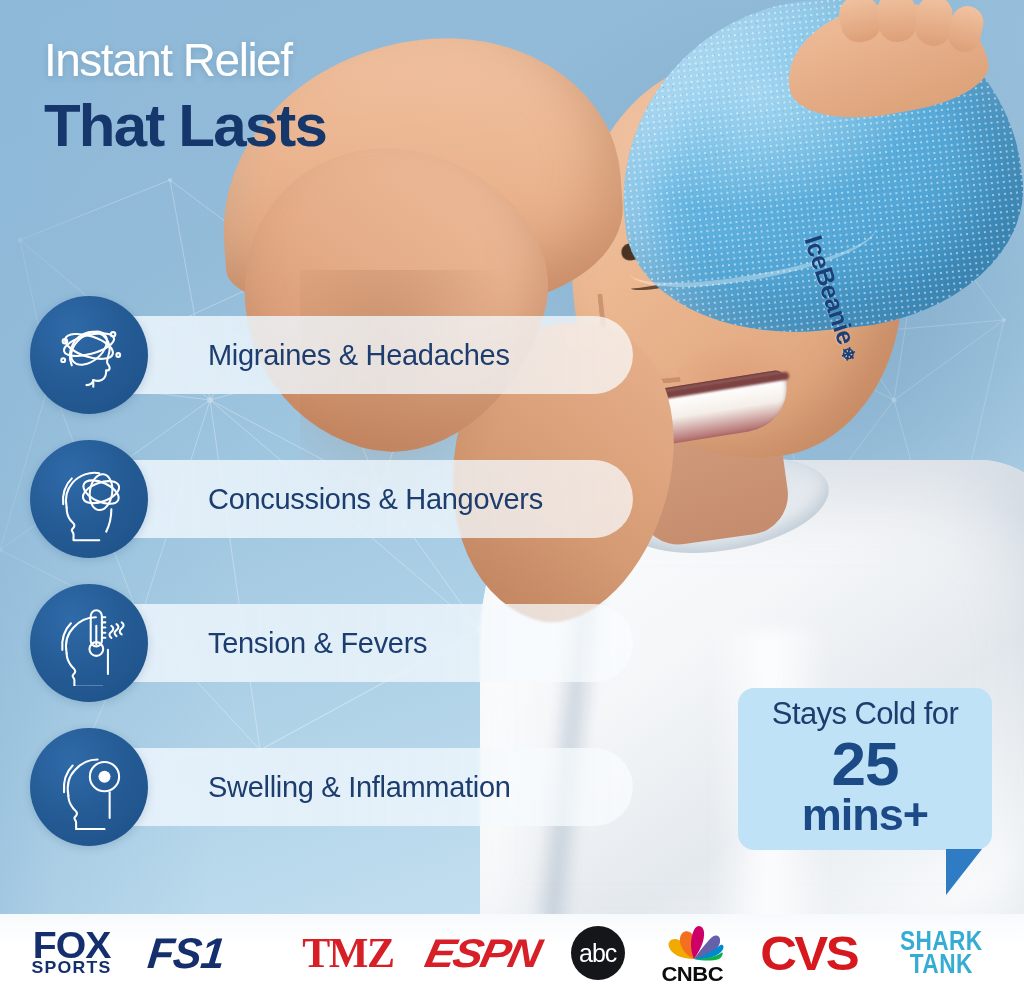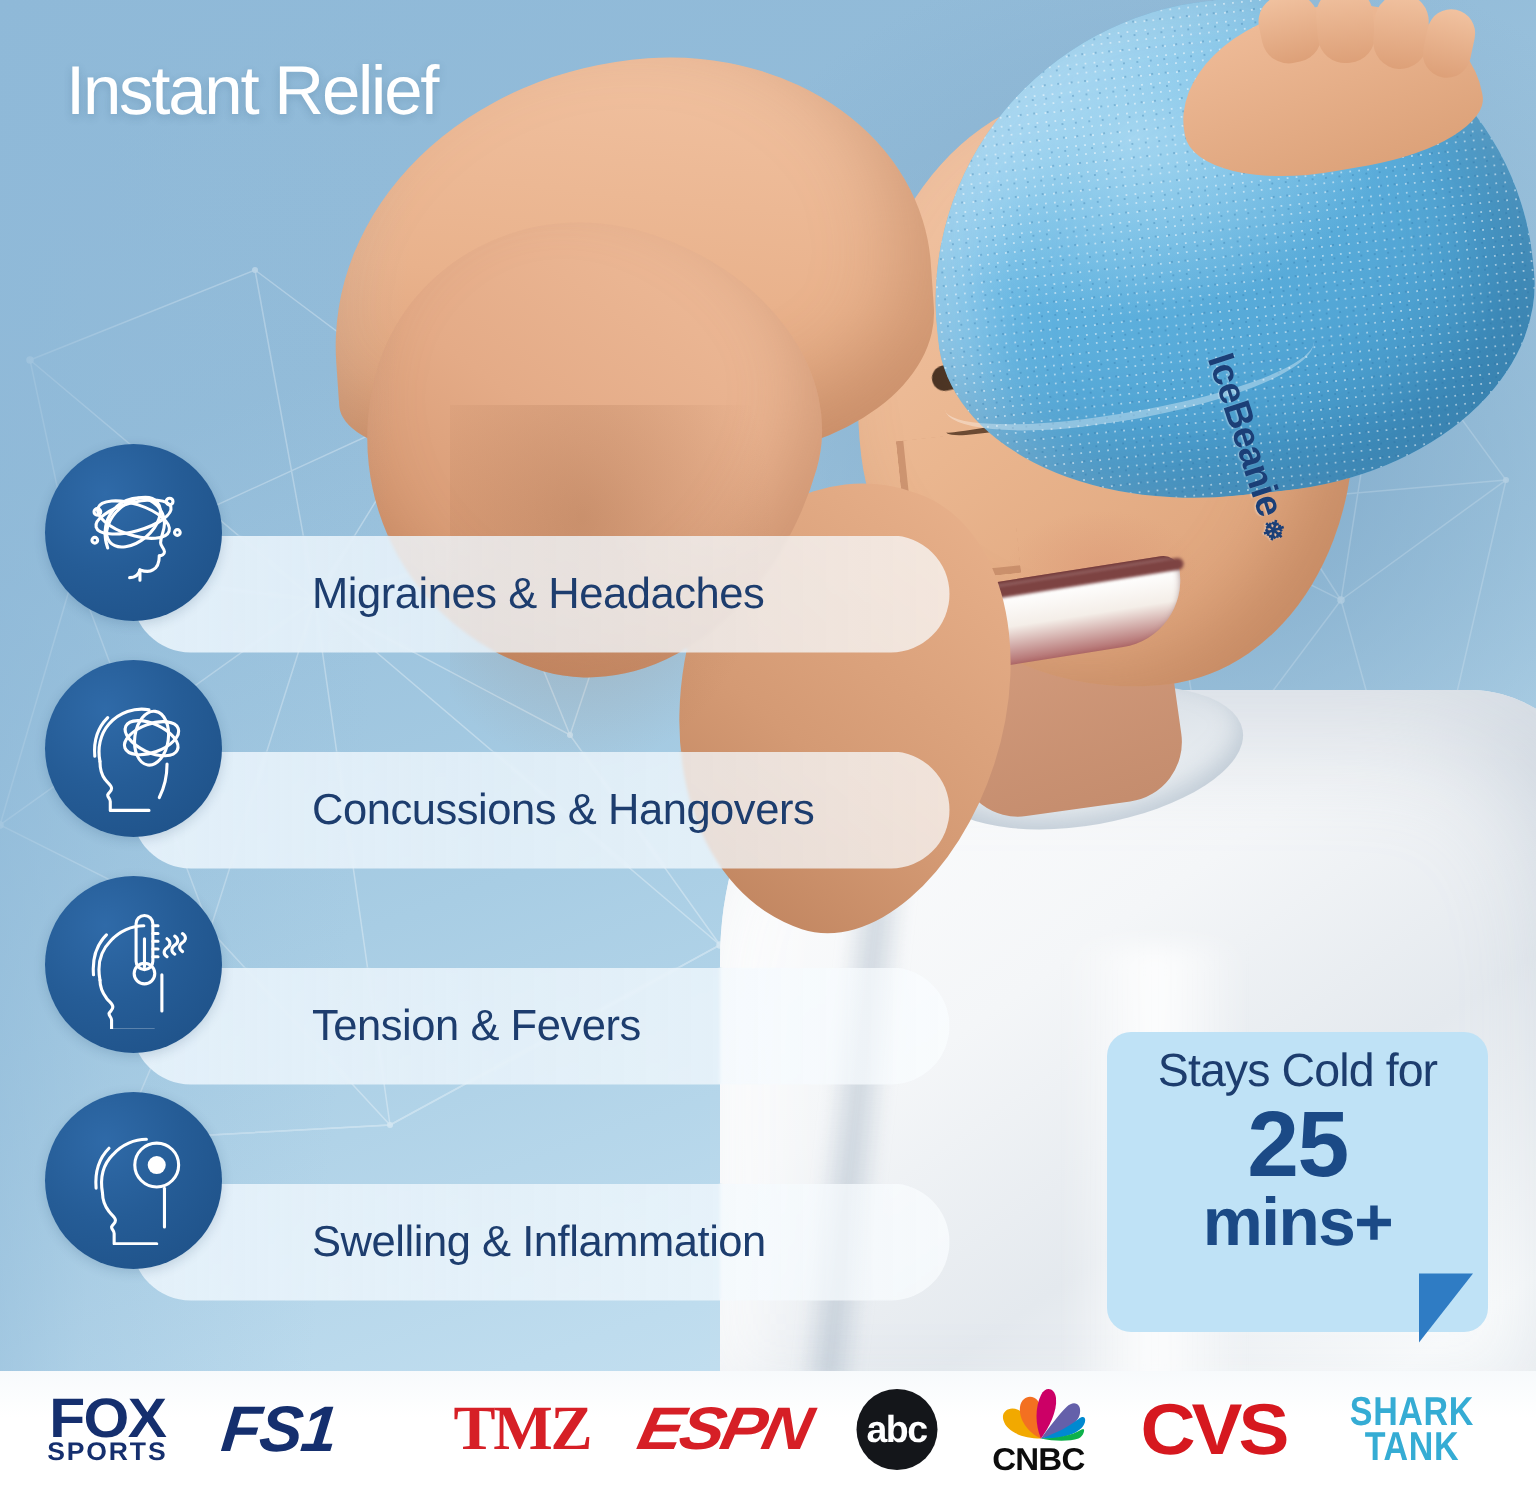--- a/index.html
+++ b/index.html
@@ -307,21 +307,20 @@
 
   .pill {
     position: absolute;
     left: 58px; top: 20px;
     width: 545px; height: 78px;
     border-radius: 39px;
     background: linear-gradient(90deg, rgba(232,243,251,.92) 0%, rgba(238,246,252,.80) 45%, rgba(250,253,255,.72) 100%);
     backdrop-filter: blur(1px);
     display: flex;
     align-items: center;
-    margin-top: 41px;
   }
   .pill-label {
     margin-left: 120px;
     font-size: 29px;
     font-weight: 400;
     color: #1d3d6e;
     letter-spacing: -.3px;
     white-space: nowrap;
   }
 
@@ -336,21 +335,21 @@
     justify-content: center;
     z-index: 2;
     box-shadow: 0 2px 8px rgba(20,60,100,.18);
   }
   .icon-badge svg { width: 86px; height: 86px; display: block; }
 
   
   .cold-badge {
     position: absolute;
     left: 738px; top: 688px;
-    width: 254px; height: 200px;
+    width: 254px; height: 162px;
     background: #bfe2f6;
     border-radius: 16px;
     z-index: 7;
     text-align: center;
     padding-top: 8px;
   }
   .cold-line1 {
     font-size: 31px;
     color: #1d3d6e;
     letter-spacing: -.6px;
@@ -429,21 +428,21 @@
     font-style: italic; letter-spacing: -2px;
     transform: skewX(-12deg) scaleX(1.12);
   }
 
   
   .logo-abc {
     width: 54px; height: 54px; border-radius: 50%;
     background: #14161a;
     color: #ffffff;
     display: flex; align-items: center; justify-content: center;
-    font-size: 25px; font-weight: 700; letter-spacing: -1px;
+    font-size: 25px; font-weight: 400; letter-spacing: -1px;
   }
 
   
   .logo-cnbc { text-align: left; }
   .cnbc-peacock { width: 62px; height: 40px; display: block; margin: 0 auto 1px; }
   .cnbc-word {
     font-size: 21px; font-weight: 700; color: #0c0c0c; letter-spacing: -.5px;
     display: block; transform: scaleX(1.05);
   }
 
@@ -551,20 +550,21 @@
   </div>
 
   <div class="beanie-brand">
     <span>IceBeanie</span><span class="flake">❄</span>
   </div>
 
   <div class="photo-blend"></div>
 
   <div class="headline">
     <span class="l1">Instant Relief</span>
+    <span class="l2">That Lasts</span>
   </div>
 
   <div class="features">
 
     <div class="feature">
       <div class="pill">
         <span class="pill-label">Migraines &amp; Headaches</span>
       </div>
       <div class="icon-badge">
         <svg viewBox="0 0 100 100" fill="none" stroke="#ffffff" stroke-width="2.4" stroke-linecap="round" stroke-linejoin="round">

